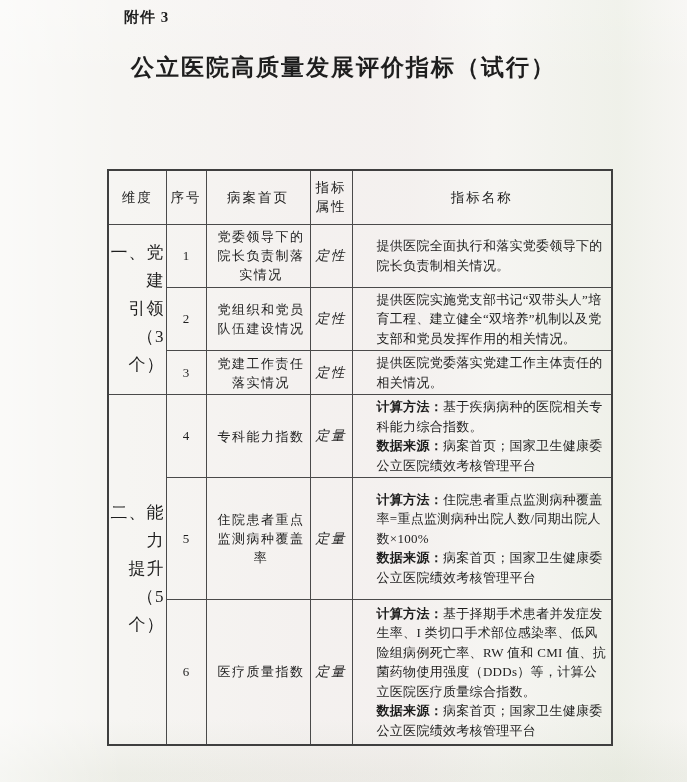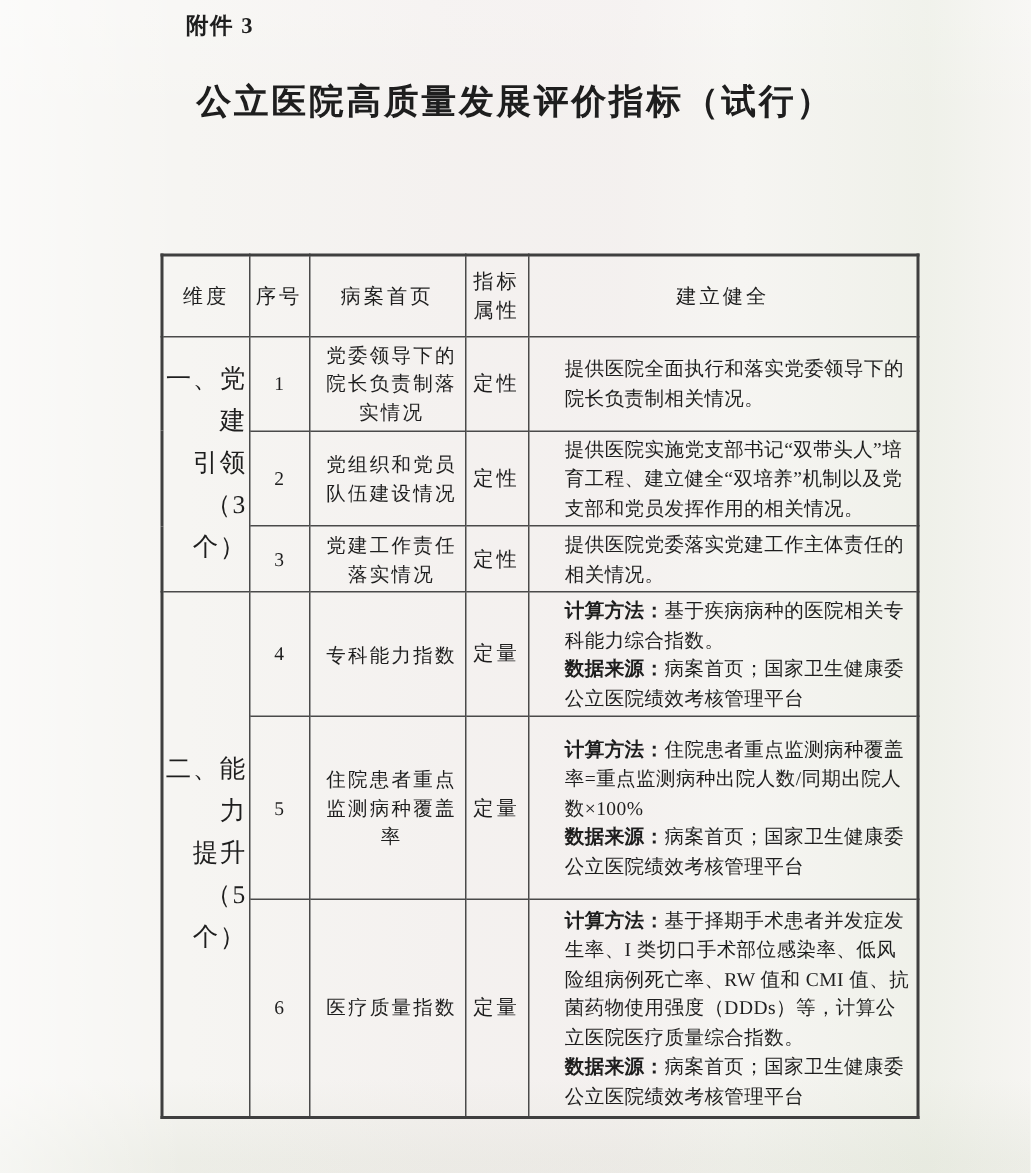--- a/index.html
+++ b/index.html
@@ -63,21 +63,21 @@
   }
   td.dim{
     font-size:17px;font-weight:bold;letter-spacing:1px;
     text-align:right;white-space:pre-line;line-height:28px;
   }
   td.num{font-size:13px;text-align:center;}
   td.name{
     font-size:13px;letter-spacing:1.5px;
     text-align:center;padding:0 4px 0 10px;line-height:19px;
   }
-  td.attr{font-size:13.5px;letter-spacing:2px;text-align:center;}
+  td.attr{font-size:13.5px;letter-spacing:2px;text-align:center;font-style:italic;}
   td.desc{
     font-size:13px;letter-spacing:0.3px;
     text-align:left;padding:2px 4px 2px 24px;line-height:19.5px;
   }
   td.desc b{font-weight:bold;}
 </style>
 </head>
 <body>
 
 <div class="page">
@@ -94,21 +94,21 @@
       <col style="width:42px">
       <col style="width:260px">
     </colgroup>
     <tbody>
         <tr class="hrow">
       <th class="hc">维度</th>
       <th class="hc">序号</th>
       <th class="hc">病案首页</th>
       <th class="hc">指标
 属性</th>
-      <th class="hc">建立健全</th>
+      <th class="hc">指标名称</th>
     </tr>
 
     <tr class="r1">
       <td class="dim" rowspan="3">一、党建
 引领
 （3个）</td>
       <td class="num">1</td>
       <td class="name">党委领导下的院长负责制落实情况</td>
       <td class="attr">定性</td>
       <td class="desc">提供医院全面执行和落实党委领导下的院长负责制相关情况。</td>

